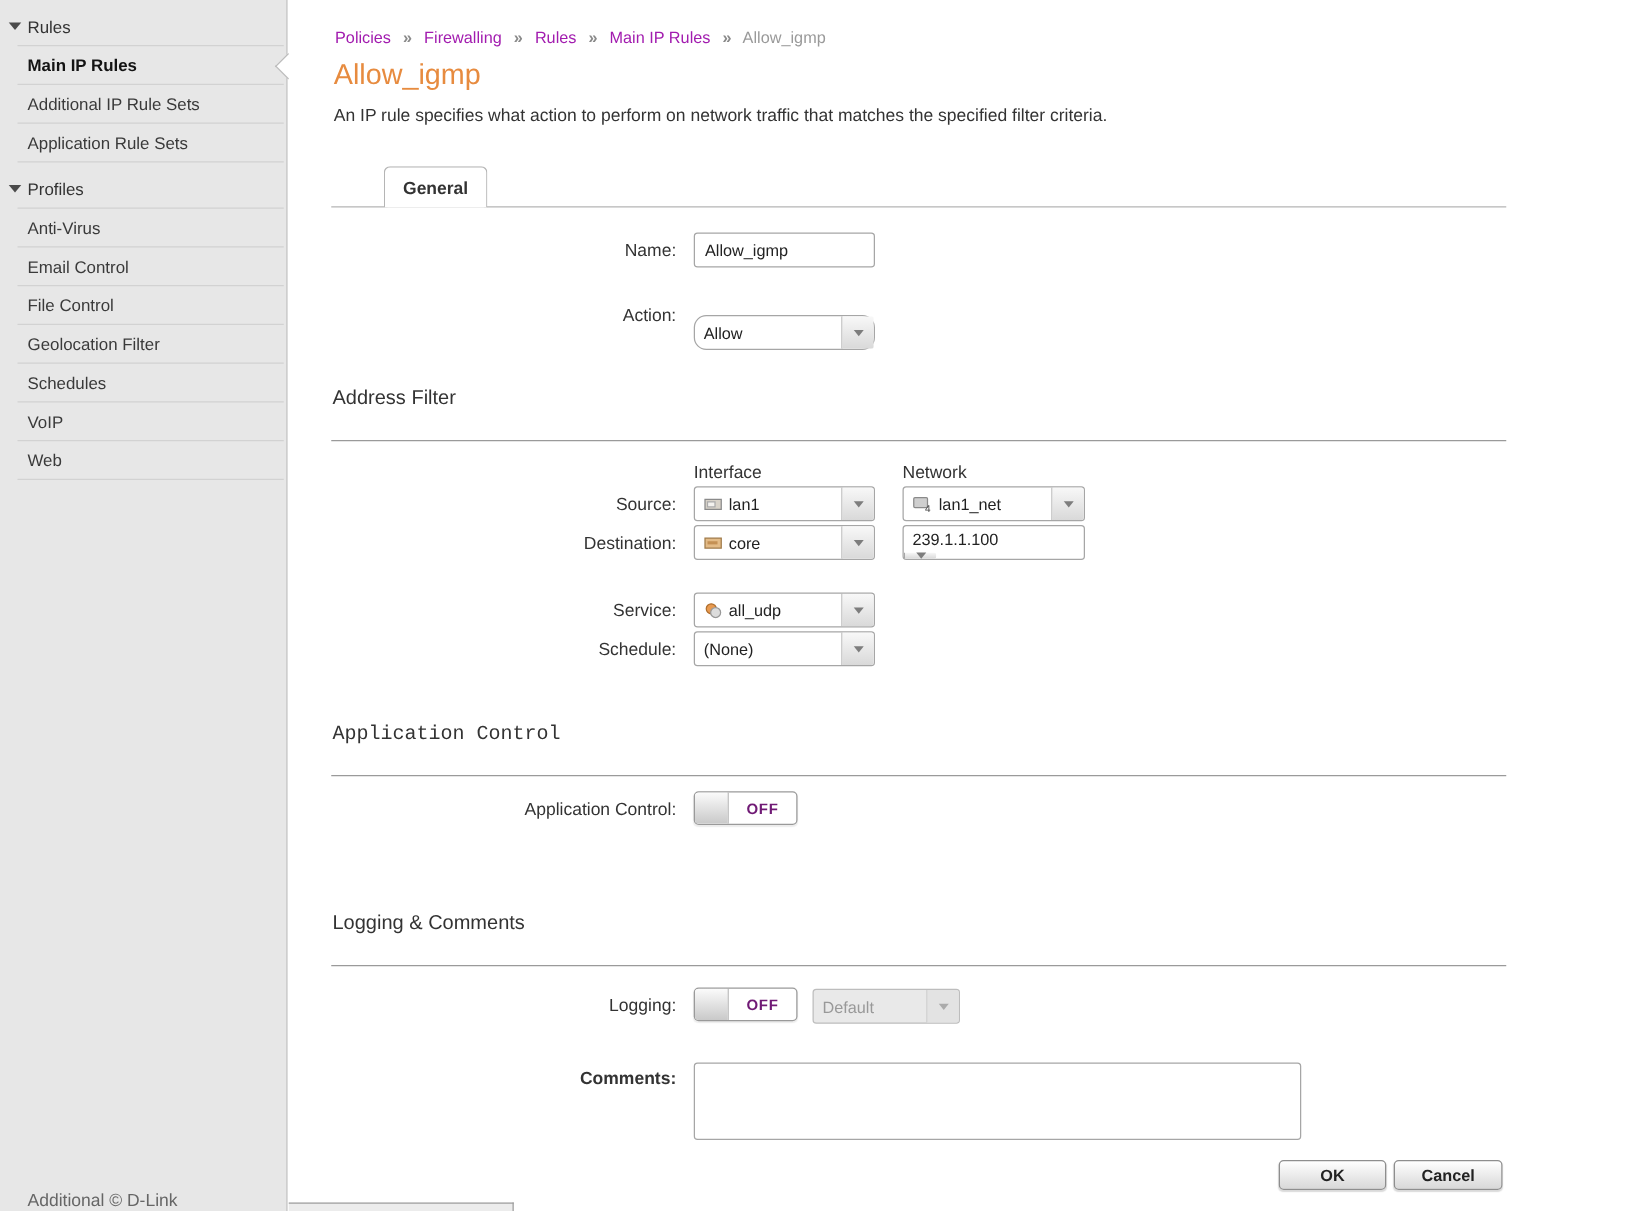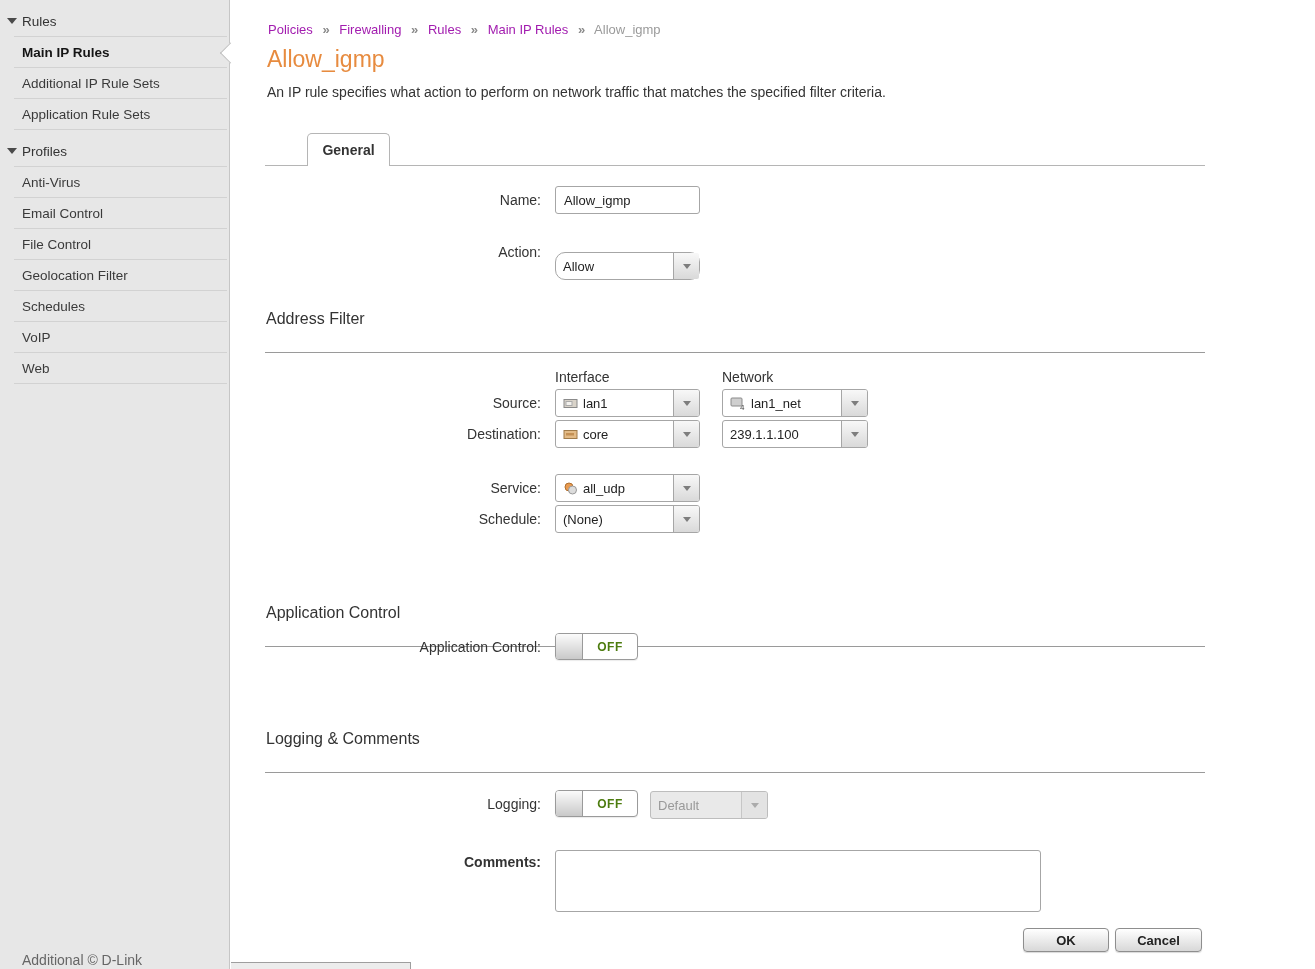--- a/index.html
+++ b/index.html
@@ -65,21 +65,21 @@
   .sel.disabled .val { color:#999; }
   .sel.disabled .btn { background:#e3e3e3; border-left-color:#c6c6c6; }
   .sel.disabled .caret { border-top-color:#ababab; }
 
   .toggle { position:absolute; width:83px; height:27px; border:1px solid #9a9a9a;
             border-radius:4px; background:#fff; display:flex; cursor:pointer;
             box-shadow:0 1px 1px rgba(0,0,0,0.08); }
   .toggle .knob { width:27px; background:linear-gradient(#fbfbfb,#c9c9c9);
                   border-right:1px solid #9a9a9a; border-radius:3px 0 0 3px; }
   .toggle .state { flex:1; display:flex; align-items:center; justify-content:center;
-                   font-weight:bold; font-size:12px; color:#4d7c0f; letter-spacing:0.5px; }
+                   font-weight:bold; font-size:12px; color:#701a75; letter-spacing:0.5px; }
 
   .ta { position:absolute; border:1px solid #a6a6a6; border-radius:3px; resize:none;
         font-family:"Liberation Sans", sans-serif; font-size:13px; padding:5px 8px; outline:none; }
 
   .btn-std { position:absolute; height:24px; border:1px solid #8e8e8e; border-radius:4px;
              background:linear-gradient(#ffffff,#d8d8d8); font-weight:bold; font-size:13px;
              color:#222; display:flex; align-items:center; justify-content:center;
              cursor:pointer; box-shadow:0 1px 1px rgba(0,0,0,0.15);
              font-family:"Liberation Sans", sans-serif; }
 
@@ -213,21 +213,21 @@
               <rect x="1" y="2.5" width="13" height="8" fill="#e3bb87" stroke="#a07b4a"></rect>
               <rect x="3" y="5" width="8" height="2.5" fill="#c49054"></rect>
             </svg>
         </span>
         <span>core</span>
       </span>
       <span class="btn">
           <span class="caret"></span>
         </span>
     </div>
-    <div class="sel" style="left:491px; top:420px; width:146px;">
+    <div class="sel" style="left:491px; top:420px; width:146px;flex-direction:column;">
       <span class="val">
         <span>239.1.1.100</span>
       </span>
       <span class="btn">
           <span class="caret"></span>
         </span>
     </div>
 
     <span class="flabel" style="top:474px;">Service:</span>
     <div class="sel" style="left:324px; top:474px; width:145px;">
@@ -248,21 +248,21 @@
     <span class="flabel" style="top:505px;">Schedule:</span>
     <div class="sel" style="left:324px; top:505px; width:145px;">
       <span class="val">
         <span>(None)</span>
       </span>
       <span class="btn">
           <span class="caret"></span>
         </span>
     </div>
 
-    <div class="sect" style="top:604px;">
+    <div class="sect" style="top:578px;font-family:Liberation Mono, monospace;">
       <span class="t">Application Control</span>
     </div>
     <span class="flabel" style="top:633px;">Application Control:</span>
     <div class="toggle" style="left:324px; top:633px;">
       <span class="knob"></span>
       <span class="state">OFF</span>
     </div>
 
     <div class="sect" style="top:730px;">
       <span class="t">Logging &amp; Comments</span>

